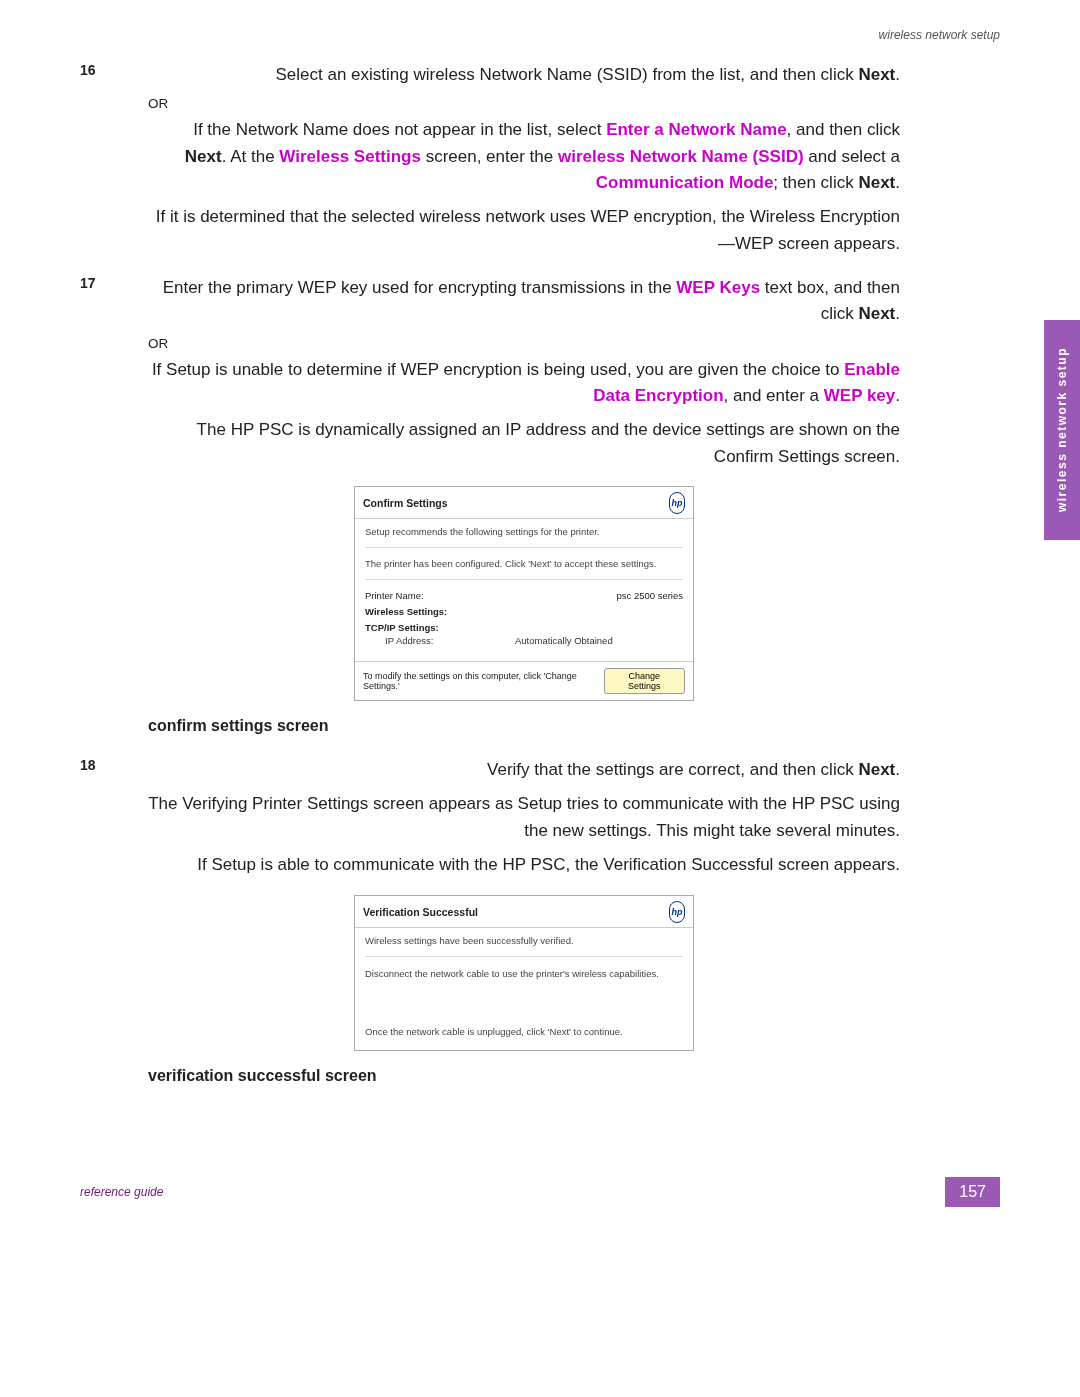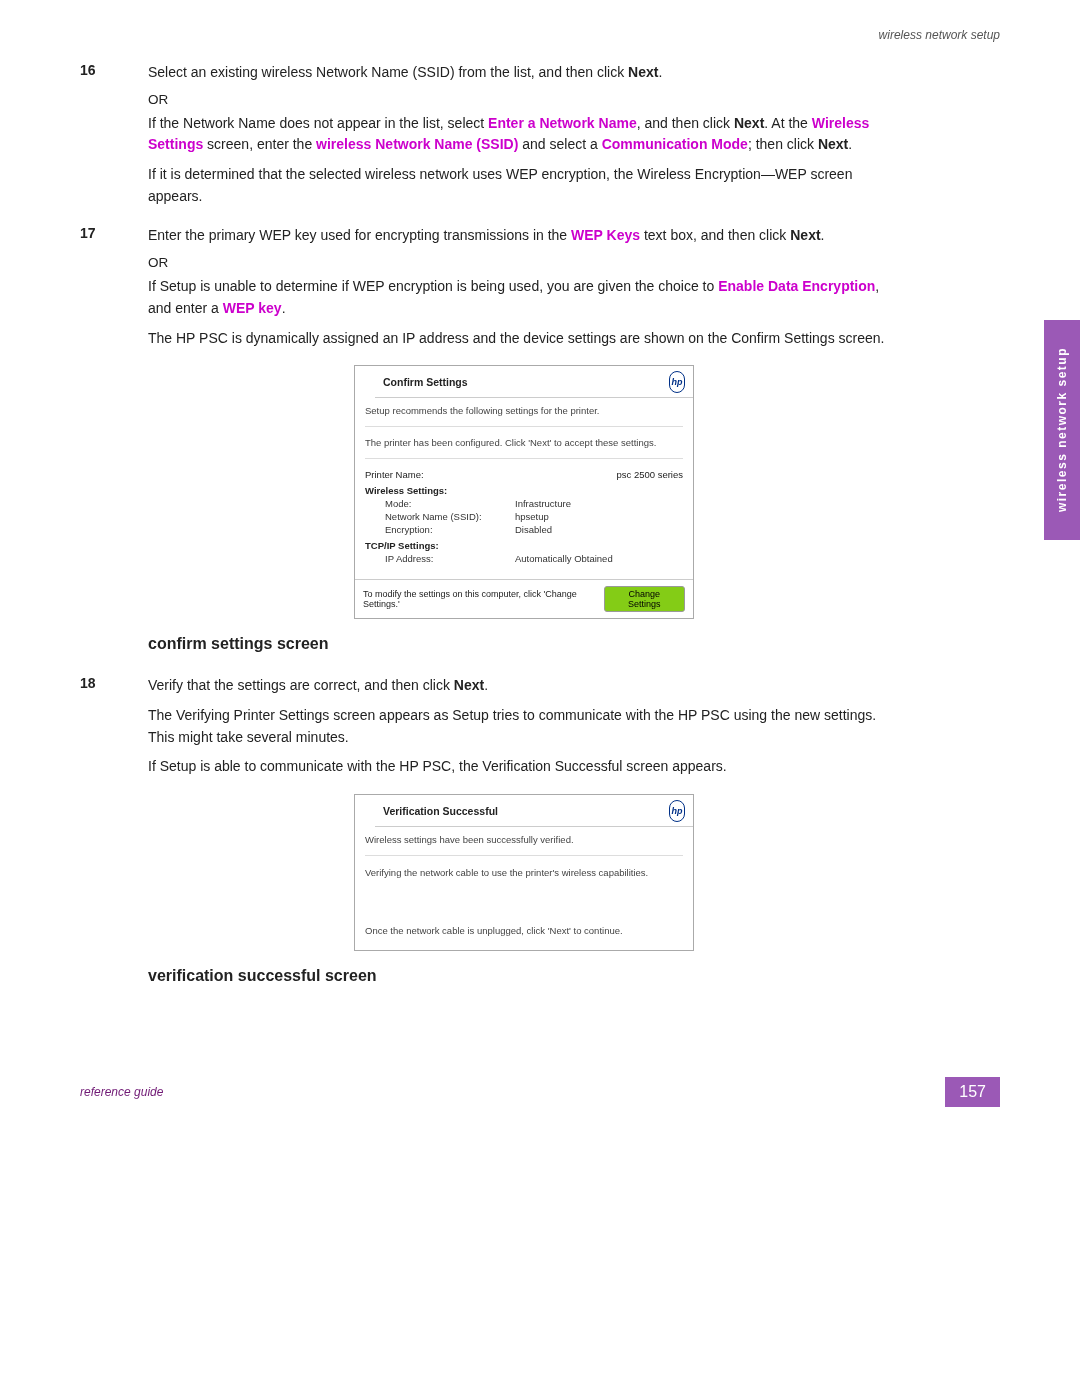--- a/index.html
+++ b/index.html
@@ -40,24 +40,25 @@
       font-weight: bold;
       min-width: 28px;
       color: #222;
       margin-top: 0;
     }
     .step-content {
       flex: 1;
     }
 
     p.body-text {
-      font-size: 14px;
+      font-size: 17px;
       line-height: 1.55;
       color: #222;
       margin-bottom: 8px;
+      text-align: right;
     }
 
     .bold { font-weight: bold; }
     .magenta { color: #cc00cc; font-weight: bold; }
 
     .or-text {
       font-size: 13.5px;
       color: #222;
       margin: 6px 0 6px 0;
     }
@@ -71,21 +72,20 @@
       font-size: 10px;
       color: #222;
     }
 
     .screenshot-titlebar {
       display: flex;
       justify-content: space-between;
       align-items: center;
       padding: 5px 8px 4px 8px;
       border-bottom: 1px solid #ccc;
-      margin-left: 20px;
     }
     .screenshot-titlebar .title {
       font-weight: bold;
       font-size: 10.5px;
     }
     .hp-logo {
       width: 16px;
       height: 22px;
       border: 1.5px solid #003087;
       display: flex;
@@ -135,21 +135,21 @@
       display: flex;
       justify-content: space-between;
       align-items: center;
       padding: 6px 8px;
       border-top: 1px solid #ccc;
       margin-top: 6px;
       font-size: 9px;
     }
 
     .change-settings-btn {
-      background: #84cc16;
+      background: #fef9c3;
       border: 1px solid #999;
       border-radius: 3px;
       padding: 2px 8px;
       font-size: 9px;
       cursor: pointer;
     }
 
     .caption-text {
       font-size: 16px;
       font-weight: bold;
@@ -284,34 +284,20 @@
         <div class="screenshot-body">
           <div class="screenshot-subtitle">Setup recommends the following settings for the printer.</div>
           <hr class="divider-line">
           <div class="screenshot-subtitle">The printer has been configured. Click 'Next' to accept these settings.</div>
           <hr class="divider-line">
           <div class="printer-name-row">
             <span>Printer Name:</span>
             <span>psc 2500 series</span>
           </div>
           <div class="screenshot-section-label">Wireless Settings:</div>
-          <div class="screenshot-indent">
-            <div class="screenshot-row">
-              <span class="screenshot-label">Mode:</span>
-              <span class="screenshot-value">Infrastructure</span>
-            </div>
-            <div class="screenshot-row">
-              <span class="screenshot-label">Network Name (SSID):</span>
-              <span class="screenshot-value">hpsetup</span>
-            </div>
-            <div class="screenshot-row">
-              <span class="screenshot-label">Encryption:</span>
-              <span class="screenshot-value">Disabled</span>
-            </div>
-          </div>
           <div class="screenshot-section-label">TCP/IP Settings:</div>
           <div class="screenshot-indent">
             <div class="screenshot-row">
               <span class="screenshot-label">IP Address:</span>
               <span class="screenshot-value">Automatically Obtained</span>
             </div>
           </div>
         </div>
         <div class="screenshot-footer">
           <span>To modify the settings on this computer, click 'Change Settings.'</span>
@@ -335,21 +321,21 @@
       <div class="screenshot-box verif-box">
         <div class="screenshot-titlebar">
           <span class="title">Verification Successful</span>
           <div class="hp-logo">
             <span>hp</span>
           </div>
         </div>
         <div class="screenshot-body">
           <div class="screenshot-subtitle">Wireless settings have been successfully verified.</div>
           <hr class="divider-line">
-          <div class="verif-line">Verifying the network cable to use the printer's wireless capabilities.</div>
+          <div class="verif-line">Disconnect the network cable to use the printer's wireless capabilities.</div>
           <div class="verif-spacer"></div>
           <div class="verif-line">Once the network cable is unplugged, click 'Next' to continue.</div>
         </div>
       </div>
 
       <div class="caption-text">verification successful screen</div>
     </div>
   </div>
 
 </div>

